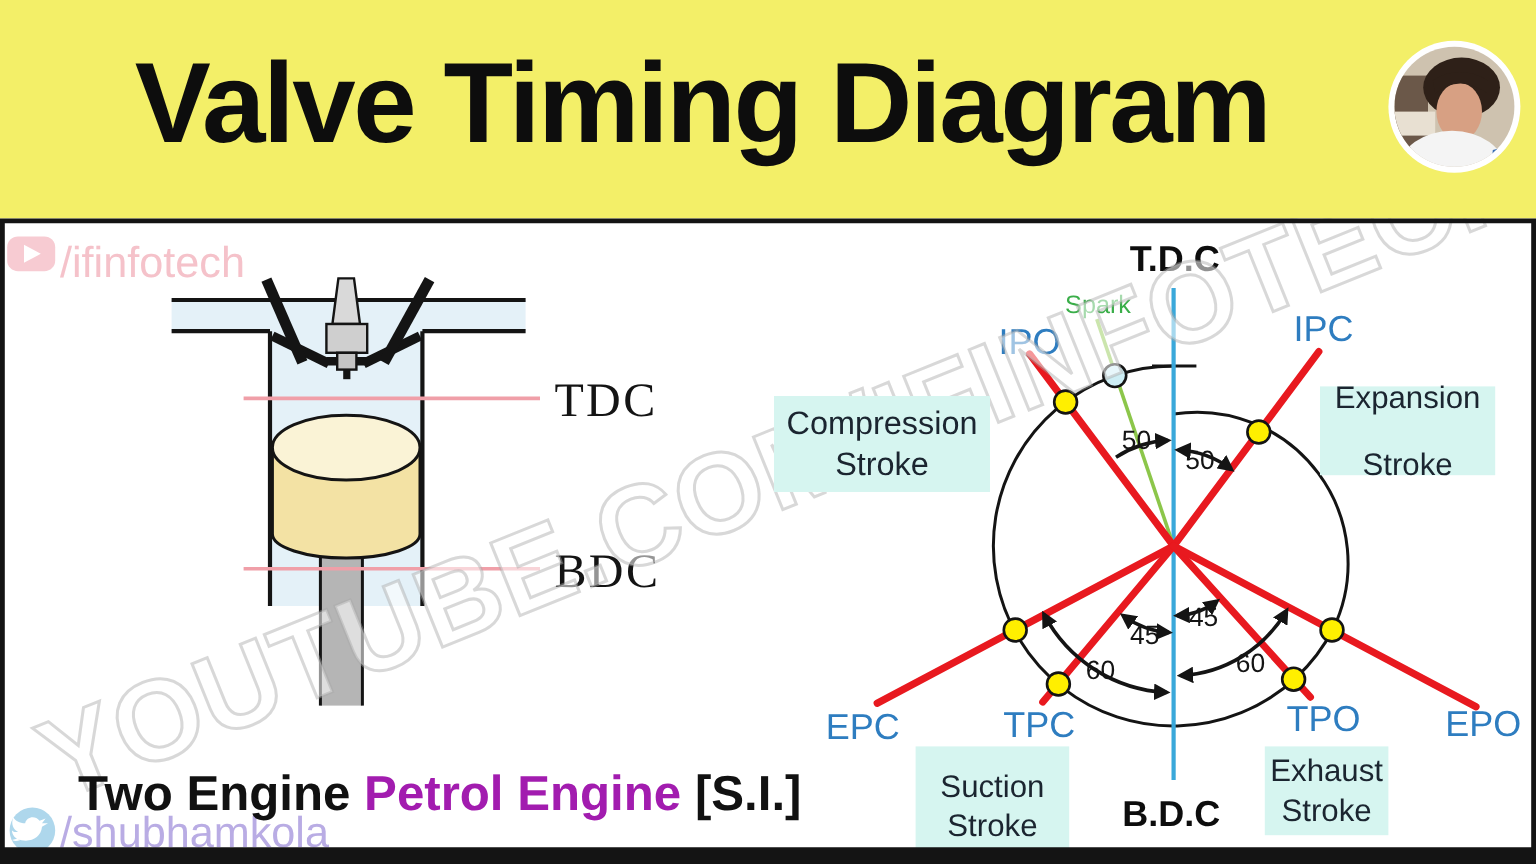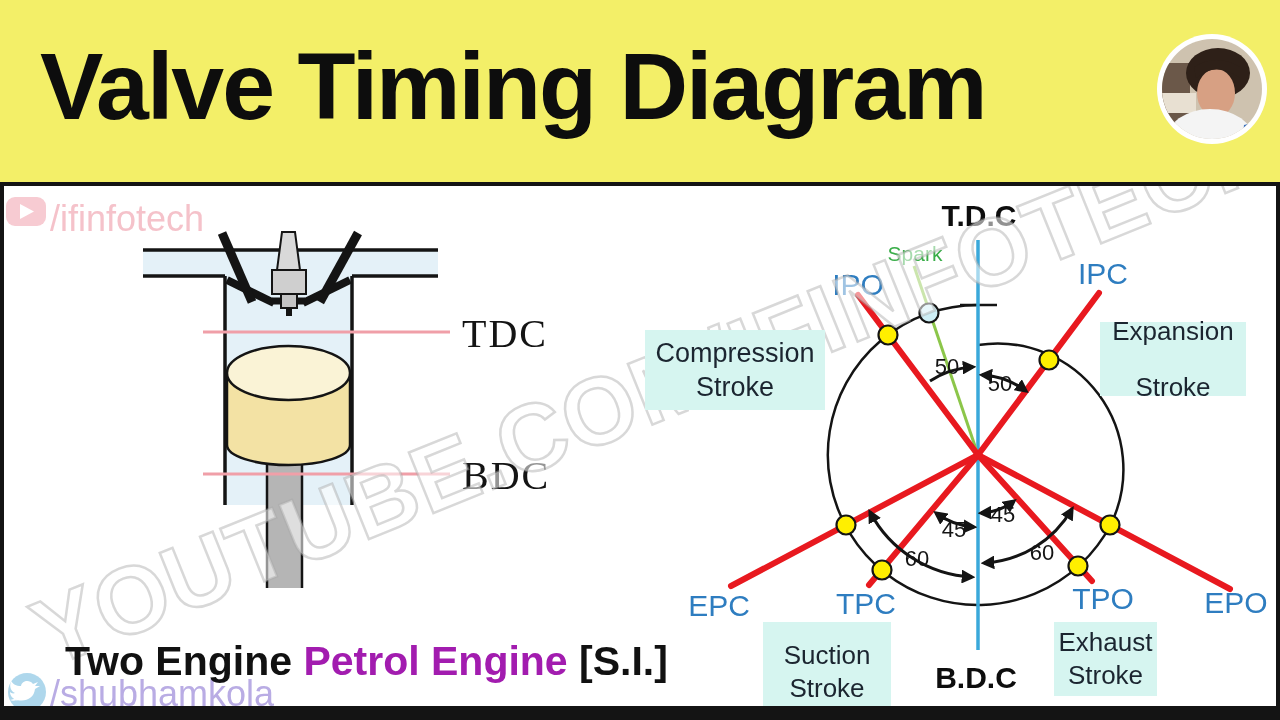--- a/index.html
+++ b/index.html
@@ -1,20 +1,20 @@
 <!DOCTYPE html>
 <html><head>
 <meta charset="utf-8">
 <style>
   html,body{margin:0;padding:0;background:#888;}
   .stage{position:relative;width:1280px;height:720px;overflow:hidden;background:#fff;
          font-family:"Liberation Sans",sans-serif;}
   
   .header{position:absolute;left:0;top:0;width:1280px;height:182px;background:#f3ef68;
-          display:flex;align-items:center;}
+          display:flex;align-items:center;justify-content:center;}
   .header h1{margin:0 150px 10px 40px;font-size:95px;font-weight:900;color:#0d0d0d;
              letter-spacing:-2px;white-space:nowrap;}
   .avatar{position:absolute;right:12px;top:33px;width:112px;height:112px;}
   
   .content-frame{position:absolute;left:0;top:182px;width:1280px;height:538px;
                  border:4px solid #141414;border-bottom:14px solid #141414;
                  box-sizing:border-box;pointer-events:none;z-index:30;}
   .diagram-svg{position:absolute;left:0;top:182px;width:1280px;height:538px;z-index:10;}
   
   .stroke-box{position:absolute;background:#d6f5f0;color:#1b2530;z-index:20;

